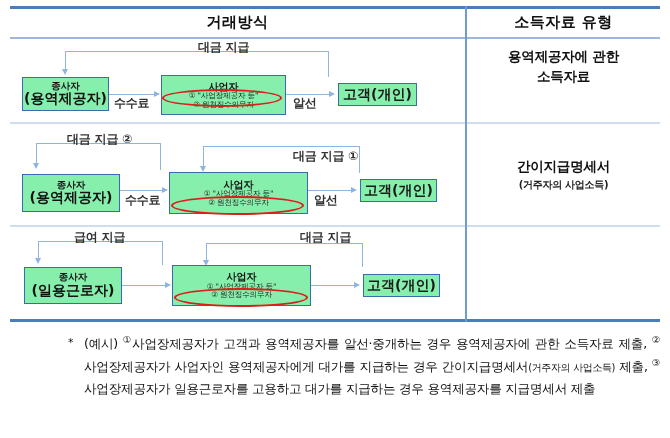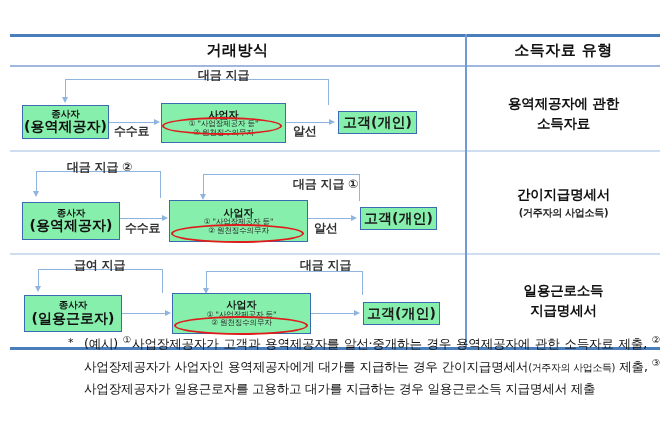--- a/index.html
+++ b/index.html
@@ -9,21 +9,20 @@
     font-family:"DejaVu Sans","Liberation Sans",sans-serif;
     color:#1a1a1a;
     overflow:hidden;
     position:relative;
   }
 
   
   .table{
     position:absolute;left:10px;top:6px;width:650px;height:225px;
     box-sizing:border-box;
-    margin-top:28px;
   }
   .rule-top{
     position:absolute;left:0;top:0;width:650px;height:3px;background:#4a7ebb;
   }
   .rule-head{
     position:absolute;left:0;top:31px;width:650px;height:2px;background:#9db8dc;
   }
   .rule-r1{
     position:absolute;left:0;top:116px;width:650px;height:2px;background:#cfddf0;
   }
@@ -89,21 +88,21 @@
   }
 
   
   .rcell{
     position:absolute;left:457px;width:193px;
     display:flex;flex-direction:column;align-items:center;justify-content:center;
     text-align:center;
   }
   .rcell .big{font-size:13.5px;font-weight:bold;color:#111;line-height:1.45;letter-spacing:-.2px;}
   .rcell .small{font-size:10px;font-weight:bold;color:#222;letter-spacing:-.3px;margin-top:1px;}
-  .rc1{top:38px;height:83px;}
+  .rc1{top:19px;height:83px;}
   .rc2{top:118px;height:101px;}
   .rc3{top:221px;height:92px;}
 
   
   .foot{
     position:absolute;left:10px;top:332px;width:650px;
     font-size:12.6px;color:#111;line-height:1.72;
   }
   .foot .star{position:absolute;left:58px;top:2px;font-size:11px;}
   .foot .ftxt{margin-left:74px;text-align:justify;letter-spacing:-.25px;}
@@ -237,22 +236,18 @@
   <div class="rcell rc1">
     <div class="big">용역제공자에 관한</div>
     <div class="big">소득자료</div>
   </div>
 
   <div class="rcell rc2">
     <div class="big">간이지급명세서</div>
     <div class="small">(거주자의 사업소득)</div>
   </div>
 
-  <div class="rcell rc3">
-    <div class="big">일용근로소득</div>
-    <div class="big">지급명세서</div>
-  </div>
 </div>
 
 <div class="foot">
   <span class="star">*</span>
-  <div class="ftxt"><span>(예시) </span><span class="sup">①</span><span>사업장제공자가 고객과 용역제공자를 알선·중개하는 경우 용역제공자에 관한 소득자료 제출, </span><span class="sup">②</span><span>사업장제공자가 사업자인 용역제공자에게 대가를 지급하는 경우 간이지급명세서</span><span class="tiny">(거주자의 사업소득)</span><span> 제출, </span><span class="sup">③</span><span>사업장제공자가 일용근로자를 고용하고 대가를 지급하는 경우 일용근로소득 지급명세서 제출</span></div>
+  <div class="ftxt"><span>(예시) </span><span class="sup">①</span><span>사업장제공자가 고객과 용역제공자를 알선·중개하는 경우 용역제공자에 관한 소득자료 제출, </span><span class="sup">②</span><span>사업장제공자가 사업자인 용역제공자에게 대가를 지급하는 경우 간이지급명세서</span><span class="tiny">(거주자의 사업소득)</span><span> 제출, </span><span class="sup">③</span><span>사업장제공자가 일용근로자를 고용하고 대가를 지급하는 경우 용역제공자를 지급명세서 제출</span></div>
 </div>
 
 </body></html>

